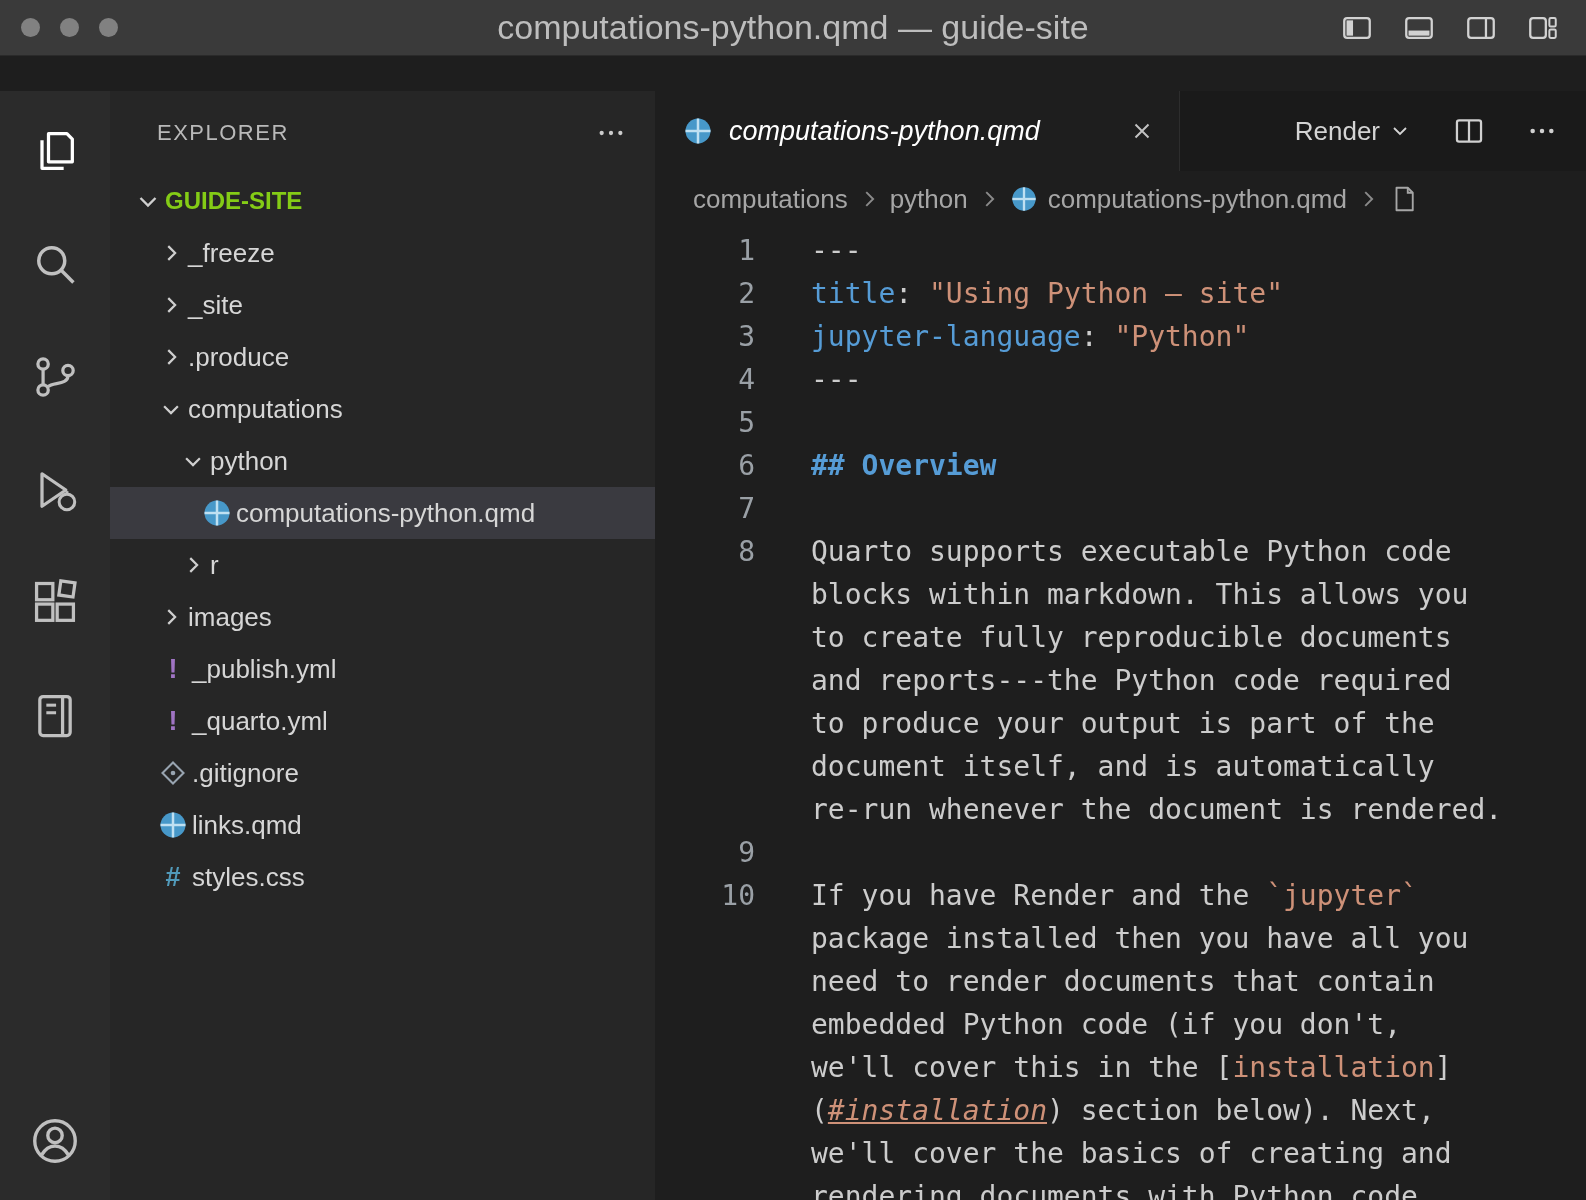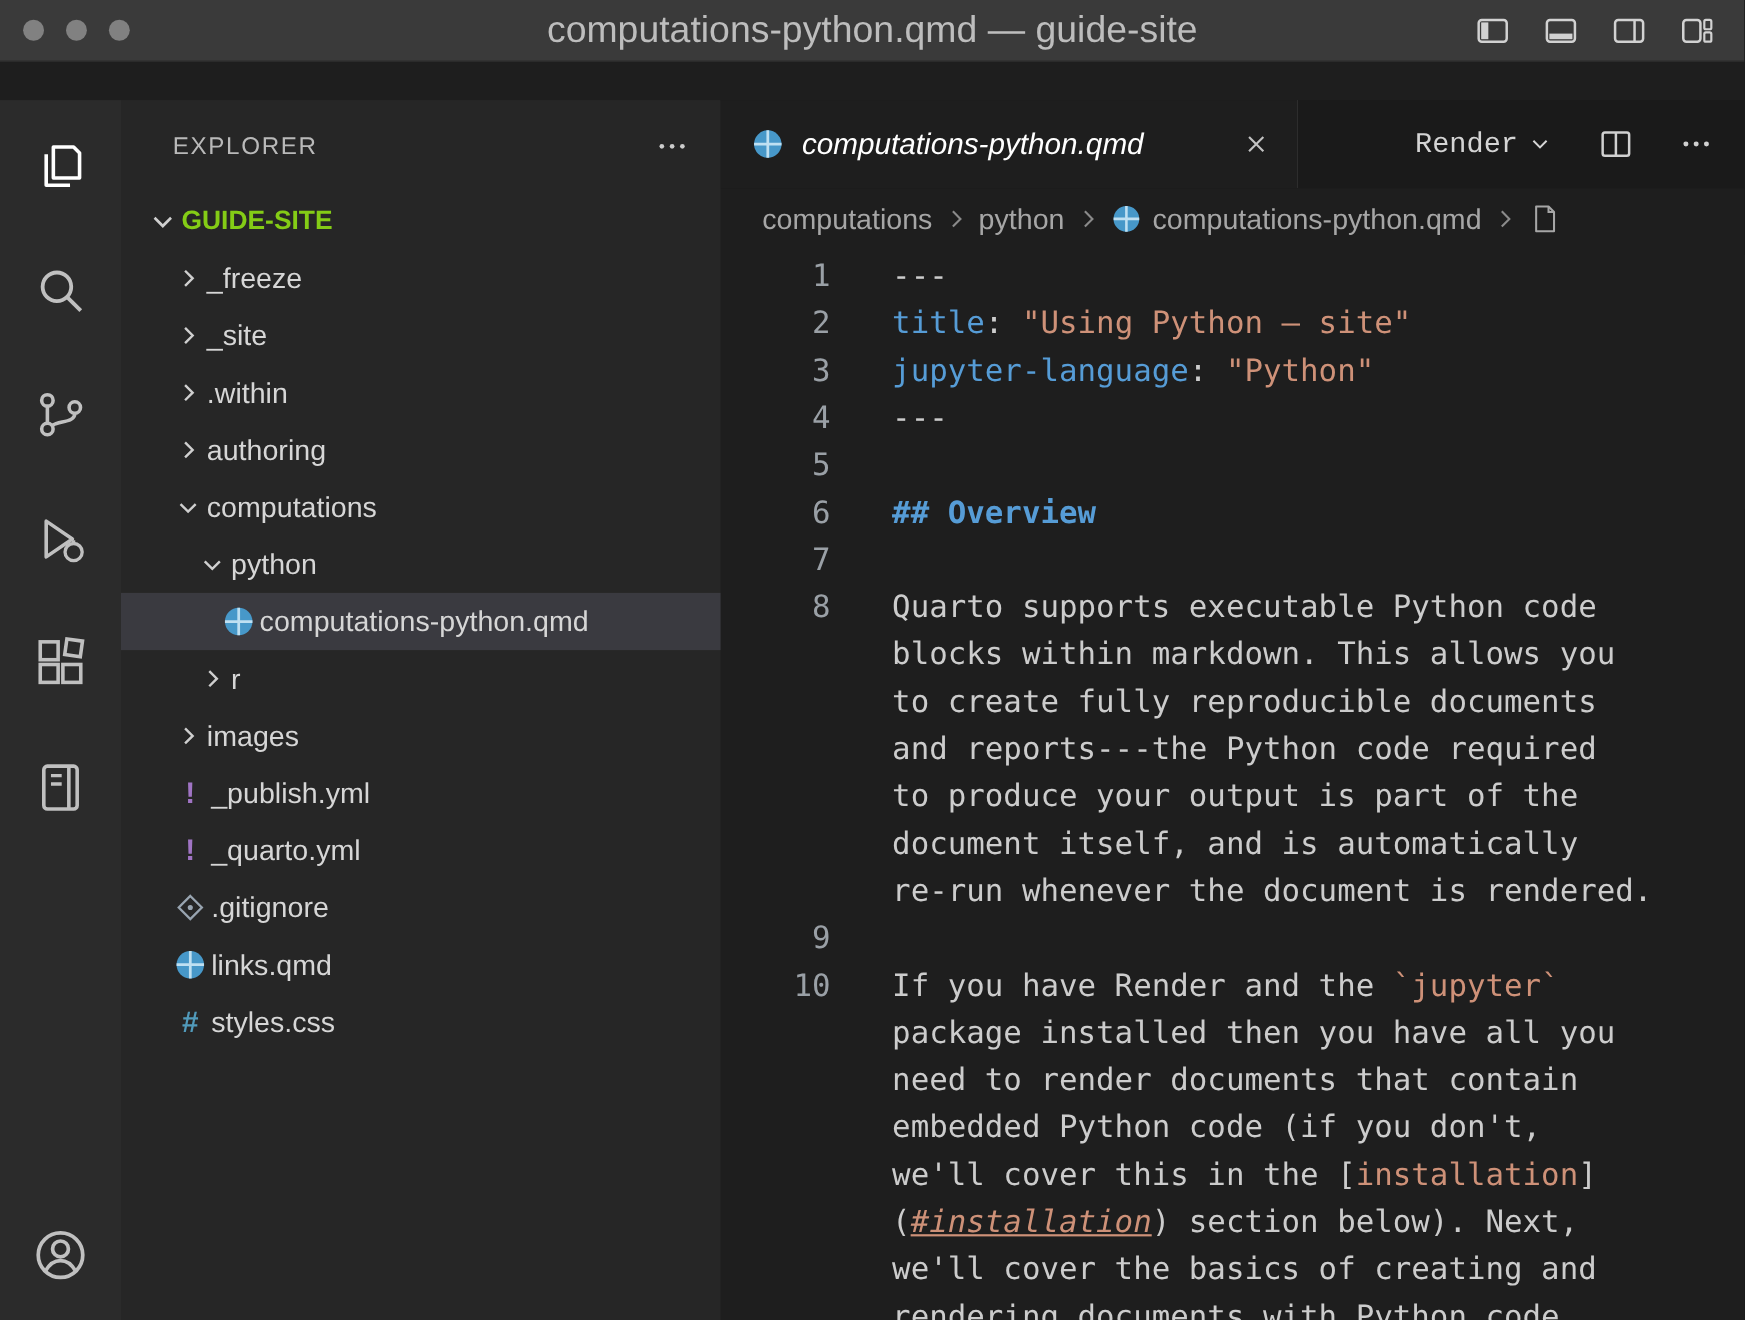--- a/index.html
+++ b/index.html
@@ -56,21 +56,21 @@
                  align-items:center; padding-left:21px; color:#cccccc; font-weight:bold;
                  font-size:24px; letter-spacing:0.5px; }
 
   
   .editor { flex:1; display:flex; flex-direction:column; background:var(--c-editor-bg,#1e1e1e); min-width:0; }
   .tabbar { height:80px; background:var(--c-tabstrip-bg,#1a1a1a); display:flex; align-items:stretch; flex:none; }
   .tab { width:525px; background:var(--c-editor-bg,#1e1e1e); display:flex; align-items:center;
          padding:0 24px 0 28px; border-right:1px solid rgba(255,255,255,0.07); }
   .tab-label { font-style:italic; font-size:27px; color:#ffffff; margin-left:16px; white-space:nowrap; }
   .tab-close { margin-left:auto; color:#c2c2c2; display:flex; align-items:center; }
-  .tab-actions { margin-left:auto; display:flex; align-items:center; gap:40px; padding-right:28px; color:#d0d0d0;font-family:Liberation Mono, monospace; }
+  .tab-actions { margin-left:auto; display:flex; align-items:center; gap:40px; padding-right:28px; color:#d0d0d0; }
   .render-btn { display:flex; align-items:center; gap:8px; font-size:26px; color:#d4d4d4; }
   .breadcrumbs { height:56px; display:flex; align-items:center; gap:10px; padding-left:38px;
                  font-size:26px; color:#a0a0a0; white-space:nowrap; overflow:hidden; flex:none; }
   .bc-sep { display:flex; align-items:center; color:#8a8a8a; }
   .bc-item { color:#a6a6a6; }
 
   
   .code { flex:1; overflow:hidden; padding-top:2px; font-family:"DejaVu Sans Mono", monospace;
           font-size:28px; line-height:43px; }
   .code-line { display:flex; align-items:flex-start; min-height:43px; }
@@ -218,29 +218,21 @@
             </svg>
           </span>
         <span class="tlabel">_site</span>
       </div>
       <div class="trow i1">
         <span class="tw">
             <svg width="22" height="22" viewBox="0 0 16 16">
               <path d="M6 3l5 5-5 5" fill="none" stroke="currentColor" stroke-width="1.6"></path>
             </svg>
           </span>
-        <span class="tlabel">.within</span>
-      </div>
-      <div class="trow i1">
-        <span class="tw">
-            <svg width="22" height="22" viewBox="0 0 16 16">
-              <path d="M6 3l5 5-5 5" fill="none" stroke="currentColor" stroke-width="1.6"></path>
-            </svg>
-          </span>
-        <span class="tlabel">authoring</span>
+        <span class="tlabel">.produce</span>
       </div>
       <div class="trow i1">
         <span class="tw open">
             <svg width="22" height="22" viewBox="0 0 16 16">
               <path d="M6 3l5 5-5 5" fill="none" stroke="currentColor" stroke-width="1.6"></path>
             </svg>
           </span>
         <span class="tlabel">computations</span>
       </div>
       <div class="trow i2">

